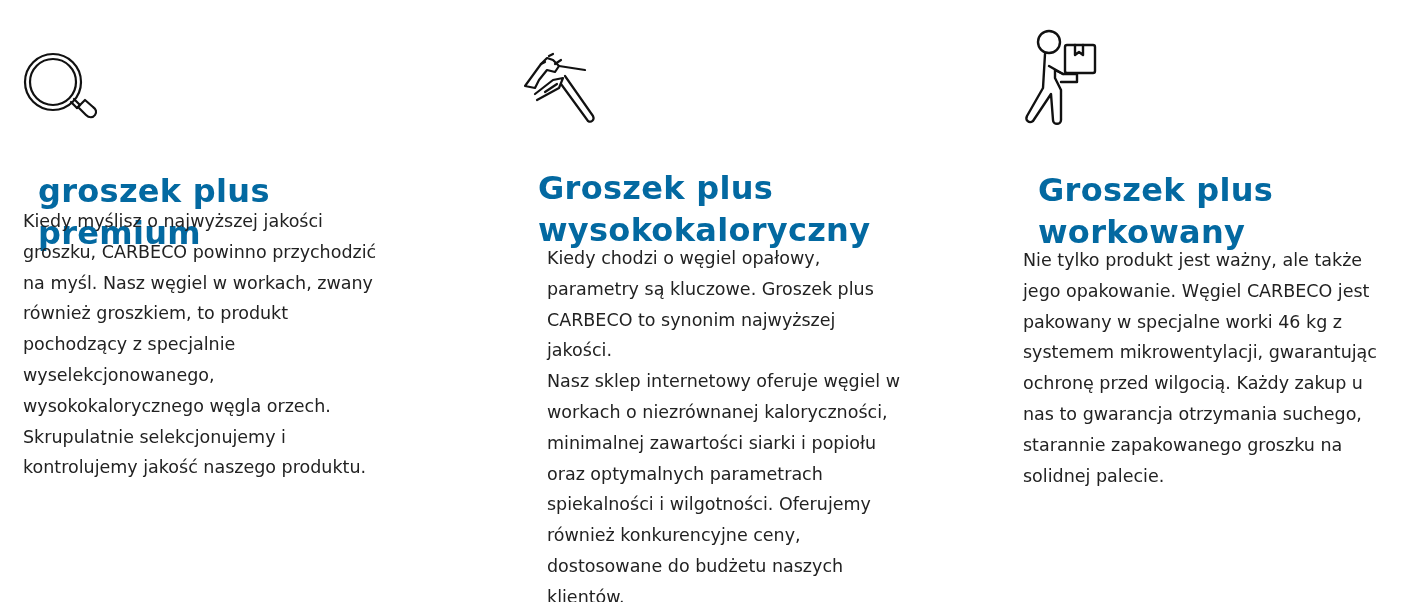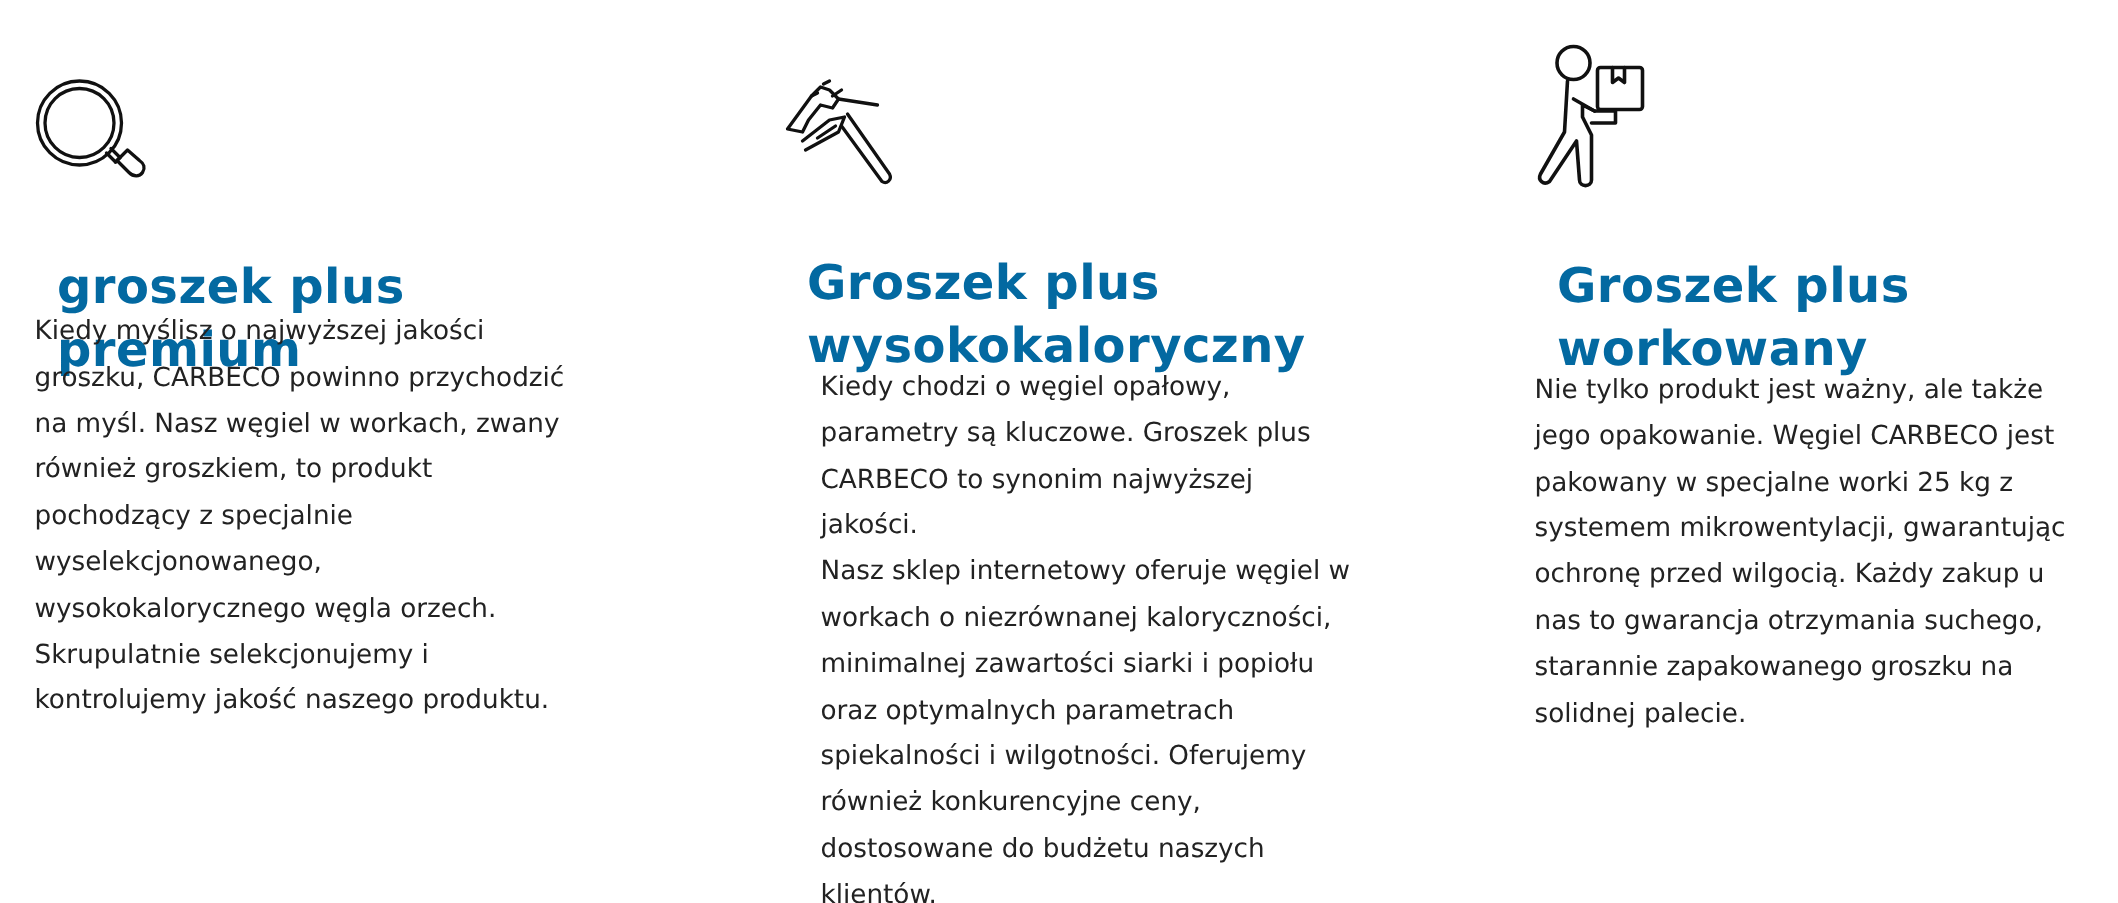--- a/index.html
+++ b/index.html
@@ -113,19 +113,19 @@
     <circle cx="26" cy="14" r="11"></circle>
     <rect x="42" y="17" width="30" height="28" rx="2"></rect>
     <path d="M52 17 L52 27 L56 24 L60 27 L60 17"></path>
     <path d="M22 26 L20 60 L4 88 C2 92 6 96 10 93 L28 66 L30 92 C30 97 38 97 38 92 L38 62 L32 50 L32 42 L40 46 L54 46 L54 54 L38 54"></path>
     <path d="M26 38 L40 46"></path>
   </svg>
   <h2 class="title" style="white-space: pre-line;">Groszek plus
 workowany</h2>
   <p class="body-text">Nie tylko produkt jest ważny, ale także
 jego opakowanie. Węgiel CARBECO jest
-pakowany w specjalne worki 25 kg z
+pakowany w specjalne worki 46 kg z
 systemem mikrowentylacji, gwarantując
 ochronę przed wilgocią. Każdy zakup u
 nas to gwarancja otrzymania suchego,
 starannie zapakowanego groszku na
 solidnej palecie.</p>
 </section>
 
 </body></html>

